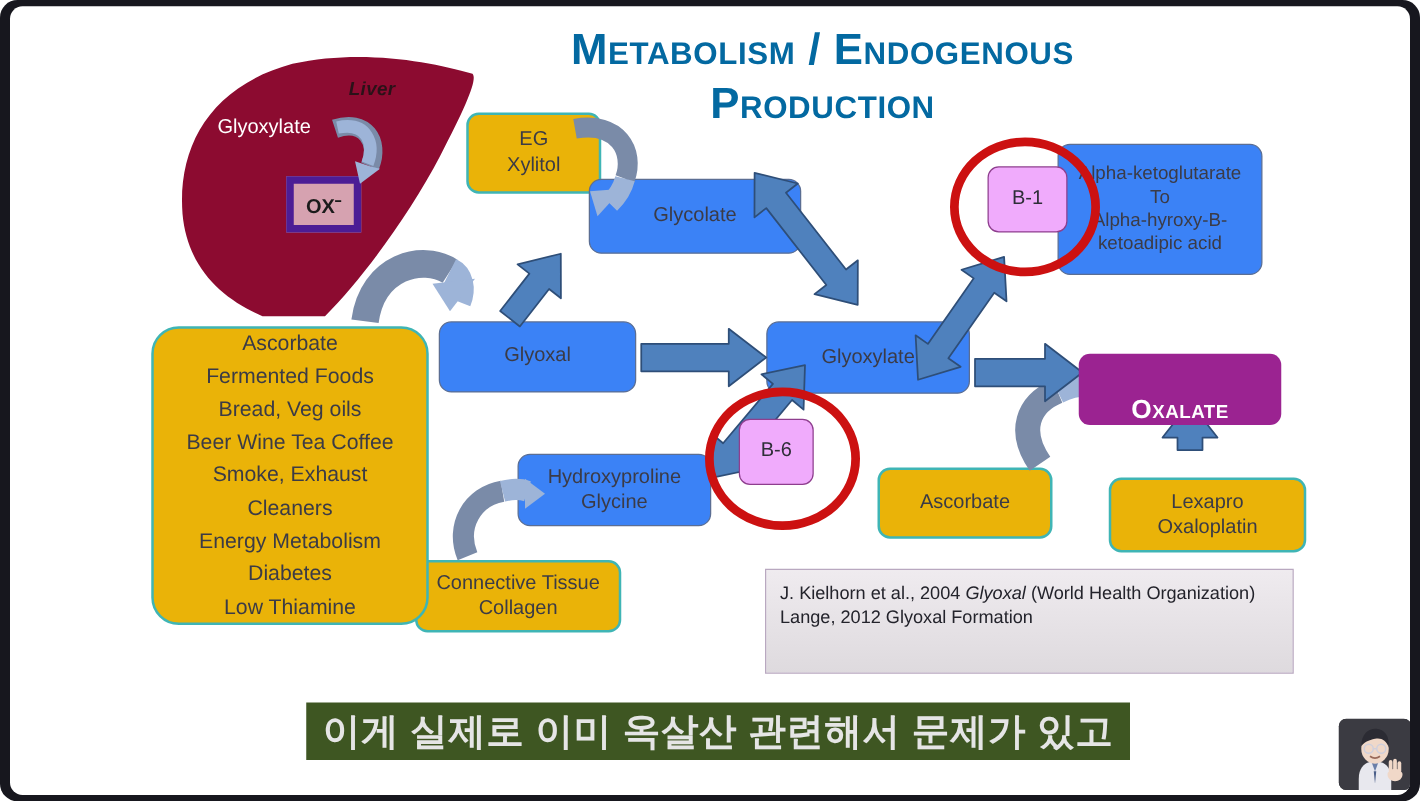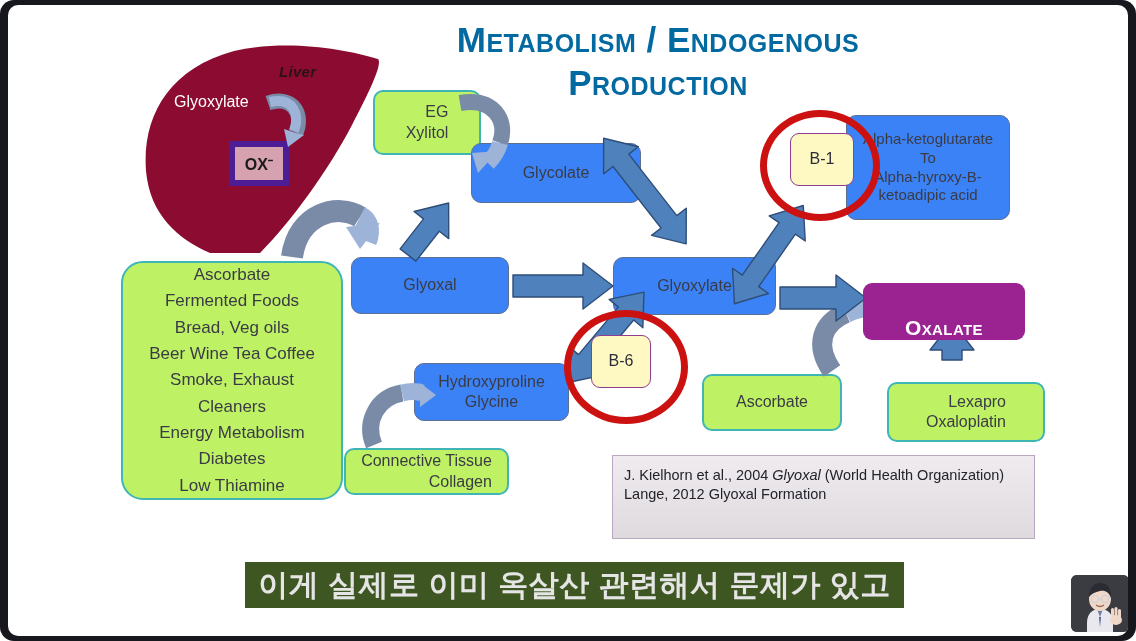--- a/index.html
+++ b/index.html
@@ -101,46 +101,45 @@
     align-items: center;
     justify-content: center;
     text-align: center;
     font-size: 16px;
     color: #3b3b46;
     line-height: 1.26;
     border-radius: 10px;
   }
   
   .teal {
-    background: #bef264;
+    background: #eab308;
     border: 2px solid #3FB5B5;
-    text-align: right;
   }
   
   .plain {
     background: #3b82f6;
     border: 1px solid #5B6E93;
   }
   
   .vit {
-    background: #fef9c3;
+    background: #f0abfc;
     border: 1.6px solid #8E3E8E;
     border-radius: 9px;
     font-size: 16px;
     color: #2e2e38;
     z-index: 6;
   }
 
   #box-eg        { left: 365px; top: 85px;  width: 108px; height: 65px; }
   #box-glycolate { left: 463px; top: 138px; width: 170px; height: 60px; }
   #box-glyoxal   { left: 343px; top: 252px; width: 158px; height: 57px; }
   #box-glyoxylate{ left: 605px; top: 252px; width: 163px; height: 58px; }
   #box-akg       { left: 838px; top: 110px; width: 164px; height: 105px; font-size: 15px; }
   #box-hydroxy   { left: 406px; top: 358px; width: 155px; height: 58px; }
-  #box-connect   { left: 336px; top: 443px; width: 165px; height: 47px; }
+  #box-connect   { left: 324px; top: 443px; width: 165px; height: 58px; }
   #box-ascorbate { left: 694px; top: 369px; width: 140px; height: 57px; }
   #box-lexapro   { left: 879px; top: 377px; width: 158px; height: 60px; }
   #box-left-list {
     left: 113px; top: 256px; width: 222px; height: 239px;
     border-radius: 22px; font-size: 17px; line-height: 1.55;
     flex-direction: column;
     color: #3b3b46;
   }
   #box-b1        { left: 782px; top: 128px; width: 64px; height: 53px; }
   #box-b6        { left: 583px; top: 330px; width: 60px; height: 53px; }

